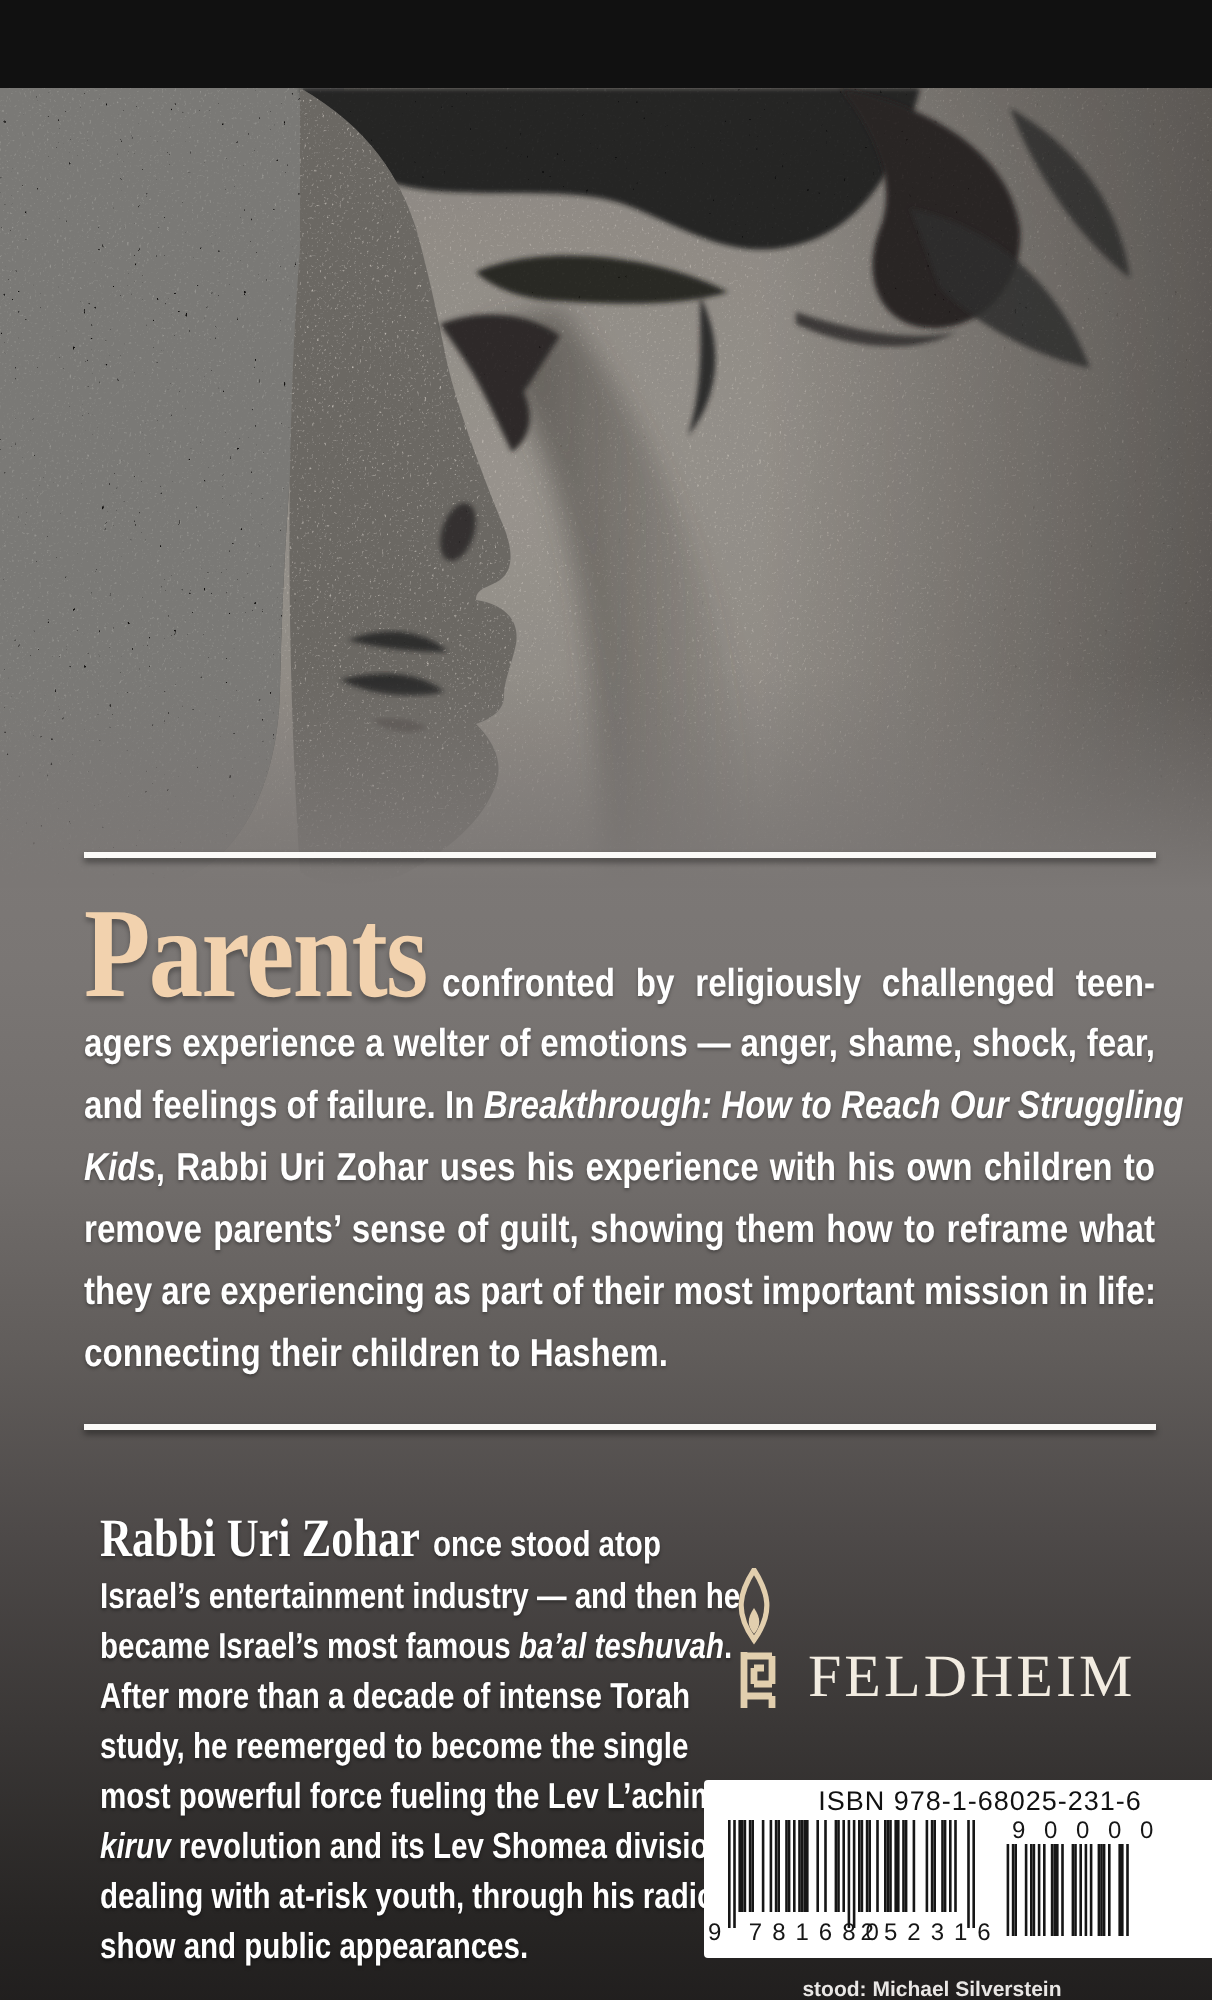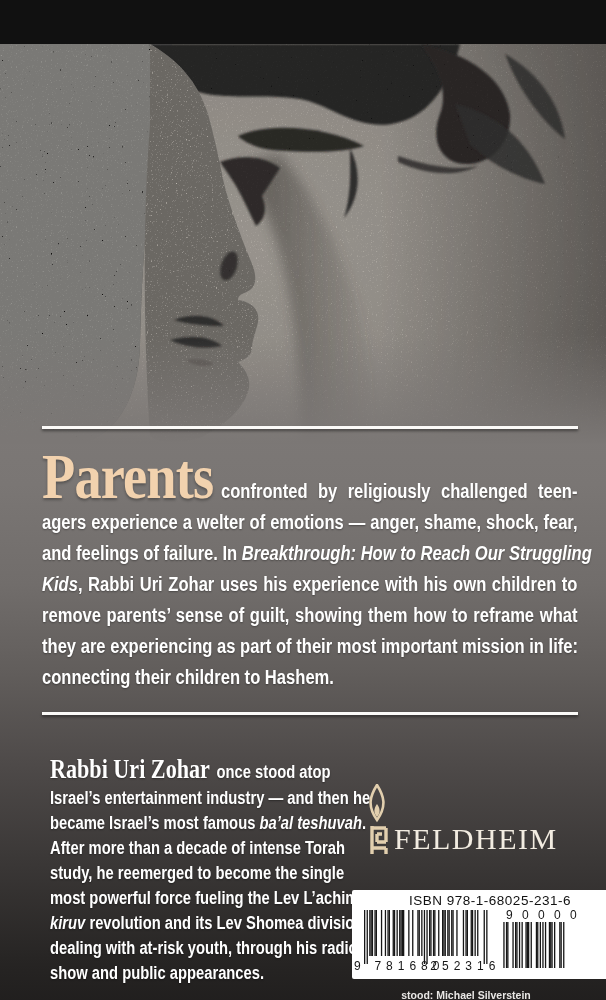--- a/index.html
+++ b/index.html
@@ -37,21 +37,21 @@
        transform:scaleX(.82);transform-origin:0 0;
        color:#fff;font-weight:bold;font-size:18px;
        text-shadow:0 1px 2px rgba(0,0,0,.4);}
   .bio .tline{height:25px;line-height:25px;white-space:nowrap;}
   .bio .tline.first{height:33px;line-height:33px;}
   .bio-lead{font-family:"Liberation Serif",serif;font-weight:bold;
         font-size:27px;margin-right:8px;letter-spacing:0;}
 
   
   .logo-row{position:absolute;top:740px;left:364px;display:flex;
-        align-items:flex-end;gap:4px;}
+        align-items:flex-end;gap:14px;}
   .pubname{font-family:"Liberation Serif",serif;font-size:30px;
         color:#f2ece1;letter-spacing:1.5px;line-height:1;
         padding-bottom:2px;}
   .barcode-panel{position:absolute;top:846px;left:352px;width:276px;height:89px;
         background:#fff;border-radius:2px;padding:0;}
   .isbn-label{font-size:13.5px;color:#111;text-align:center;
         padding-top:3px;letter-spacing:.5px;}
   .credit{position:absolute;top:945px;left:352px;width:228px;
         text-align:center;font-size:10.5px;font-weight:bold;color:#e9e7e5;}
 </style>

